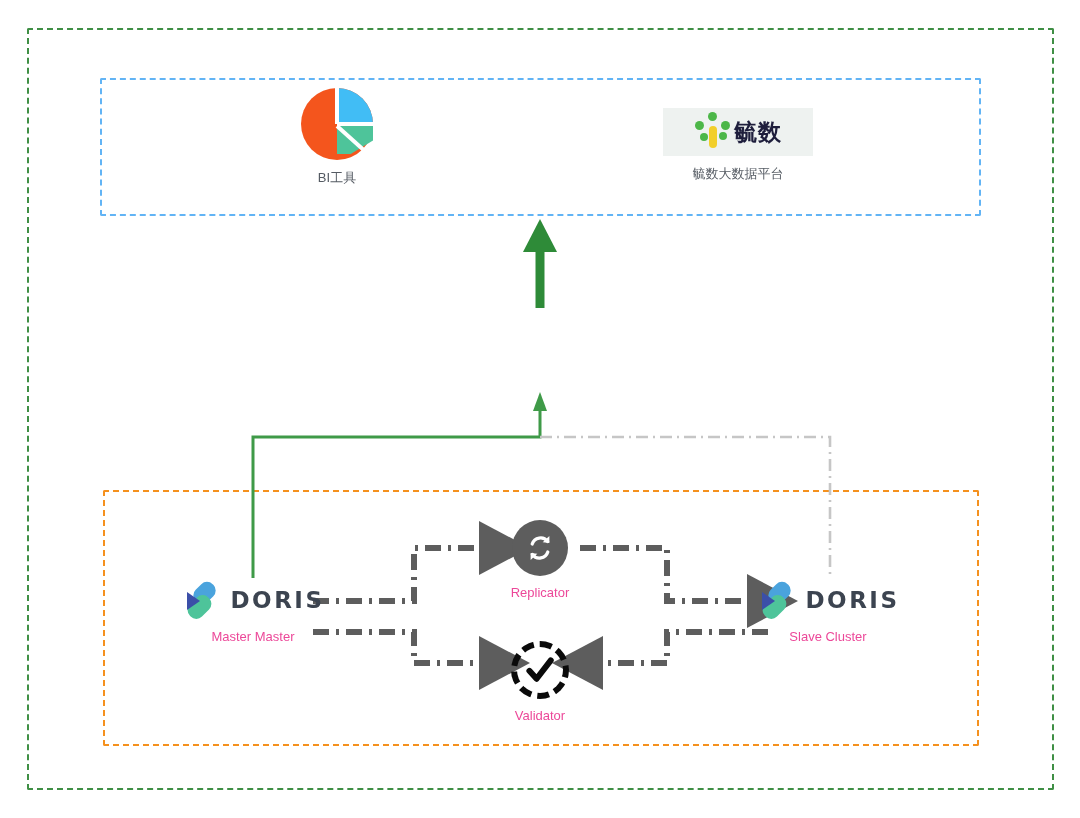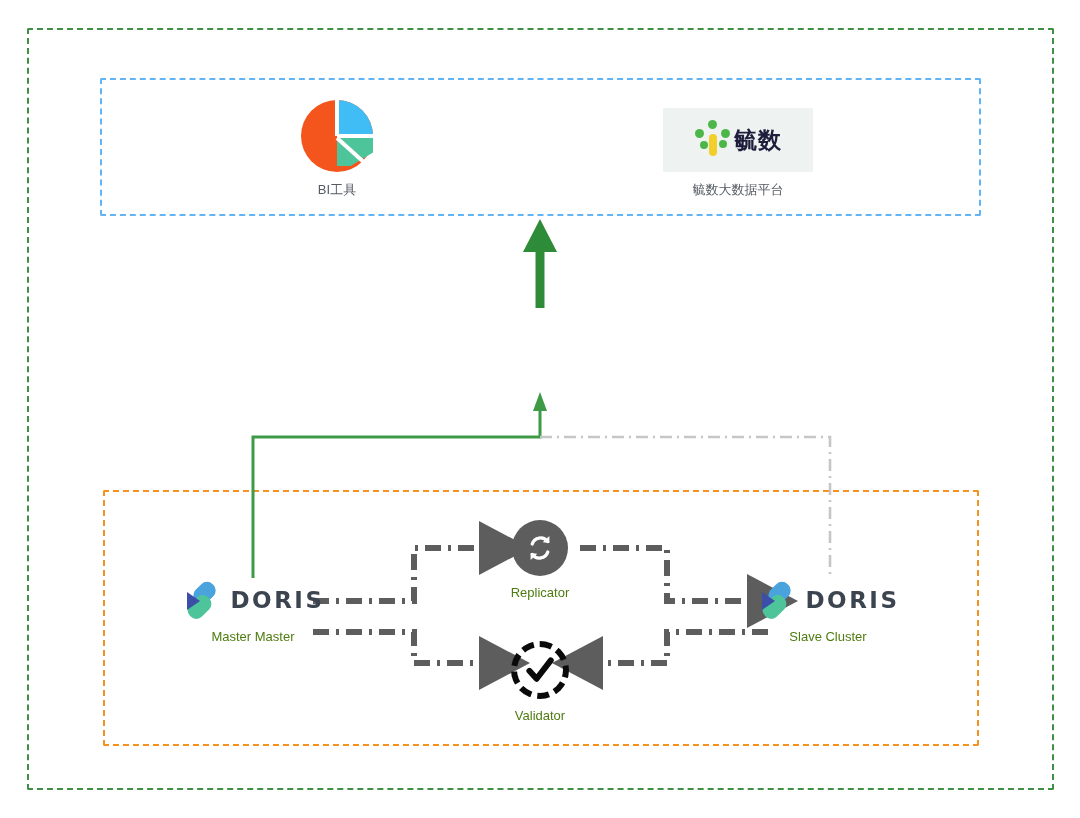--- a/index.html
+++ b/index.html
@@ -6,39 +6,39 @@
   body{width:1080px;height:818px;position:relative;overflow:hidden;
        font-family:"Liberation Sans","DejaVu Sans",sans-serif;}
   #stage{position:absolute;left:0;top:0;width:1080px;height:818px;}
 
   .zone{position:absolute;box-sizing:border-box;border-radius:2px;}
   .zone-outer{left:27px;top:28px;width:1027px;height:762px;border:2px dashed #3f8f45;}
   .zone-blue{left:100px;top:78px;width:881px;height:138px;border:2px dashed #62b4f5;}
   .zone-orange{left:103px;top:490px;width:876px;height:256px;border:2px dashed #f5911e;}
 
   .node{position:absolute;text-align:center;}
-  .node-label{font-size:13px;color:#4d7c0f;margin-top:9px;white-space:nowrap;}
+  .node-label{font-size:13px;color:#ec4899;margin-top:9px;white-space:nowrap;}
   .node-label.dark{color:#555b63;}
 
   
   .pie{width:72px;height:72px;position:relative;margin:0 auto;}
   .pie .slice-o{position:absolute;inset:0;border-radius:50%;
       background:conic-gradient(#f4551d 0deg 0deg,#f4551d 0deg 360deg);}
   .pie .wedge-blue{position:absolute;left:50%;top:0;width:50%;height:50%;
       background:#41bdf5;border-top-right-radius:36px;}
   .pie .wedge-green{position:absolute;left:50%;top:50%;width:36px;height:30px;
       background:#4ec49a;clip-path:polygon(0 0,100% 0,100% 55%,38% 100%,0 100%);
       border-bottom-right-radius:10px;}
   .pie .notch-h{position:absolute;left:50%;top:calc(50% - 2px);width:50%;height:4px;background:#fff;}
   .pie .notch-v{position:absolute;left:calc(50% - 2px);top:0;width:4px;height:50%;background:#fff;}
   .pie .notch-d{position:absolute;left:50%;top:50%;width:40px;height:4px;background:#fff;
       transform-origin:0 50%;transform:rotate(42deg);}
 
   
-  .ys-logo{width:150px;height:64px;background:#eef2f0;position:relative;margin:0 auto;
+  .ys-logo{width:150px;height:48px;background:#eef2f0;position:relative;margin:0 auto;
       display:flex;align-items:center;justify-content:center;gap:2px;}
   .ys-mark{position:relative;width:38px;height:40px;}
   .ys-dot{position:absolute;width:9px;height:9px;border-radius:50%;background:#4cb748;}
   .ys-stem{position:absolute;left:15px;top:14px;width:8px;height:22px;background:#f2cf2a;
       border-radius:4px 4px 4px 4px;}
   .ys-text{font-family:"DejaVu Sans",sans-serif;font-size:23px;font-weight:bold;color:#1e1e3c;letter-spacing:1px;}
 
   
   .dns{position:absolute;left:502px;top:310px;width:76px;height:76px;border-radius:50%;
       border:7px solid #000;box-sizing:border-box;background:#fff;
@@ -110,21 +110,21 @@
 
     <g>
       <path d="M313,632 L414,632 L414,663 L500,663" fill="none" stroke="#5d5d5d" stroke-width="6" stroke-dasharray="16 7 3 7" marker-end="url(#ar-gray)"></path>
     </g>
 
     <g>
       <path d="M768,632 L667,632 L667,663 L582,663" fill="none" stroke="#5d5d5d" stroke-width="6" stroke-dasharray="16 7 3 7" marker-end="url(#ar-gray)"></path>
     </g>
   </svg>
 
-  <div class="node" style="left:299px;top:100px;width:76px;">
+  <div class="node" style="left:299px;top:88px;width:76px;">
     <div class="pie">
       <div class="slice-o"></div>
       <div class="wedge-blue"></div>
       <div class="wedge-green"></div>
       <div class="notch-v"></div>
       <div class="notch-h"></div>
       <div class="notch-d"></div>
     </div>
     <div class="node-label dark">BI工具</div>
   </div>

